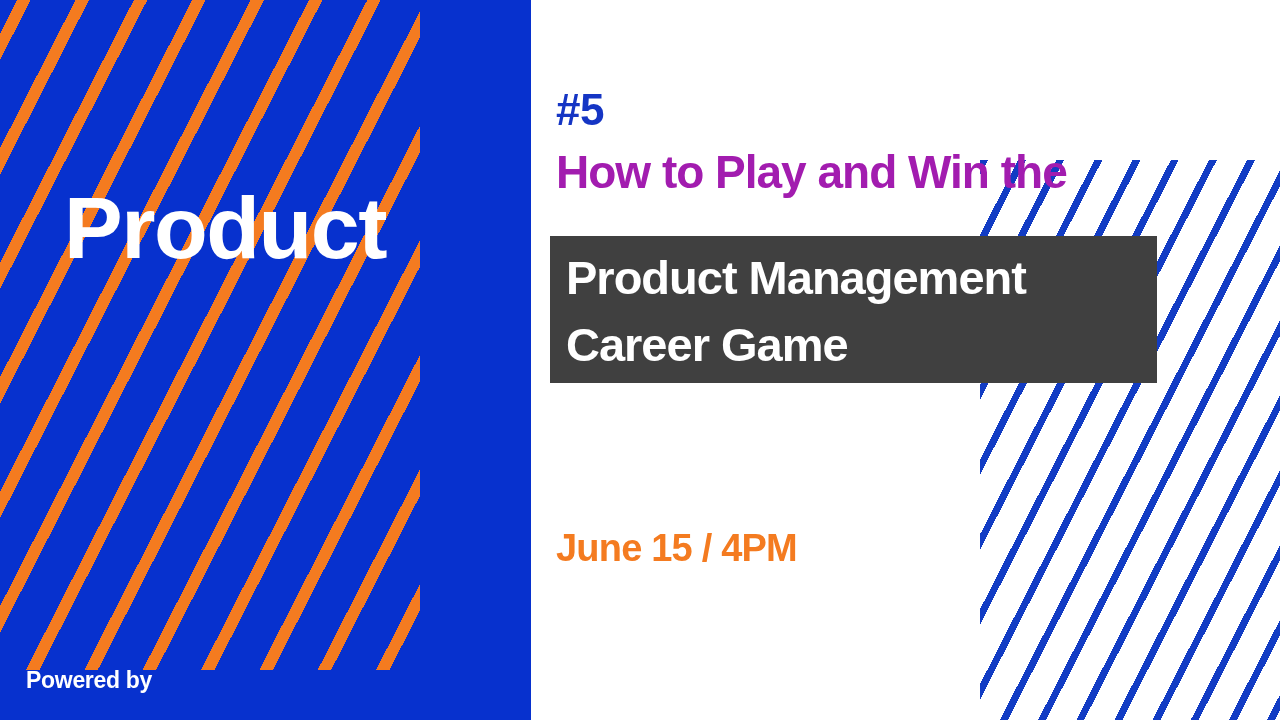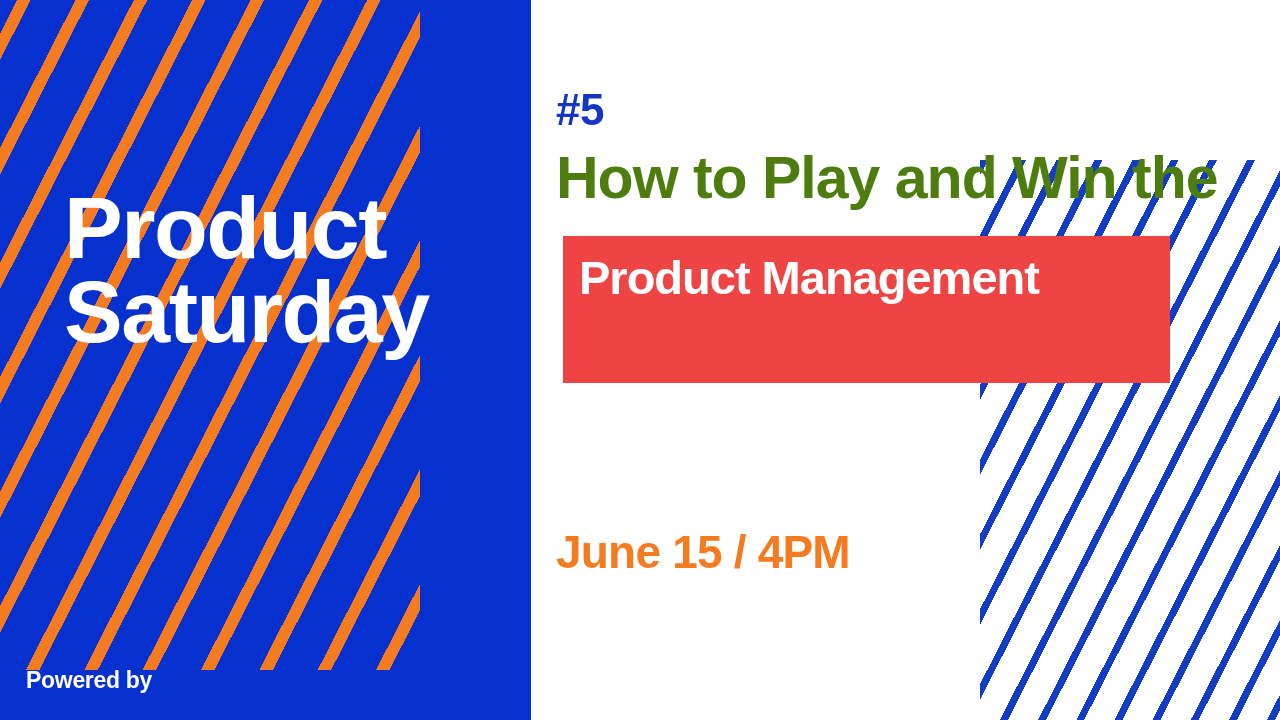--- a/index.html
+++ b/index.html
@@ -128,92 +128,92 @@
     font-weight: bold;
     color: #1535C4;
     letter-spacing: -0.5px;
     line-height: 1;
   }
 
   .headline {
     position: absolute;
     left: 25px;
     top: 148px;
-    font-size: 59px;
-    font-weight: bold;
-    color: #4d7c0f;
+    font-size: 46px;
+    font-weight: bold;
+    color: #a21caf;
     letter-spacing: -1px;
     line-height: 1.05;
     white-space: nowrap;
   }
 
   .highlight-box {
     position: absolute;
-    left: 32px;
+    left: 19px;
     top: 236px;
     width: 607px;
     height: 147px;
-    background: #ef4444;
+    background: #404040;
     box-sizing: border-box;
     padding: 9px 0 0 16px;
   }
   .highlight-line {
     display: block;
     color: #ffffff;
     font-size: 47px;
     font-weight: bold;
     letter-spacing: -1px;
     line-height: 1.42;
     white-space: nowrap;
   }
 
   .date-time {
     position: absolute;
     left: 25px;
     top: 529px;
-    font-size: 46px;
+    font-size: 38px;
     font-weight: bold;
     color: #F47B20;
     letter-spacing: -0.8px;
     line-height: 1;
     white-space: nowrap;
   }
 </style>
 </head>
 <body>
 
 <div class="poster">
 
   <div class="left-panel">
 
     <div class="orange-stripes"></div>
 
     <div class="brand-title">
       <span class="line">Product</span>
-      <span class="line">Saturday</span>
     </div>
 
     <div class="powered-row">
       <span class="powered-by">Powered by</span>
     </div>
 
   </div>
 
   <div class="right-panel">
 
     <div class="blue-stripes"></div>
 
     <div class="content">
 
       <div class="eyebrow">#5</div>
 
       <div class="headline">How to Play and Win the</div>
 
       <div class="highlight-box">
         <span class="highlight-line">Product Management</span>
+        <span class="highlight-line">Career Game</span>
       </div>
 
       <div class="date-time">June 15 / 4PM</div>
 
     </div>
 
   </div>
 
 </div>
 

